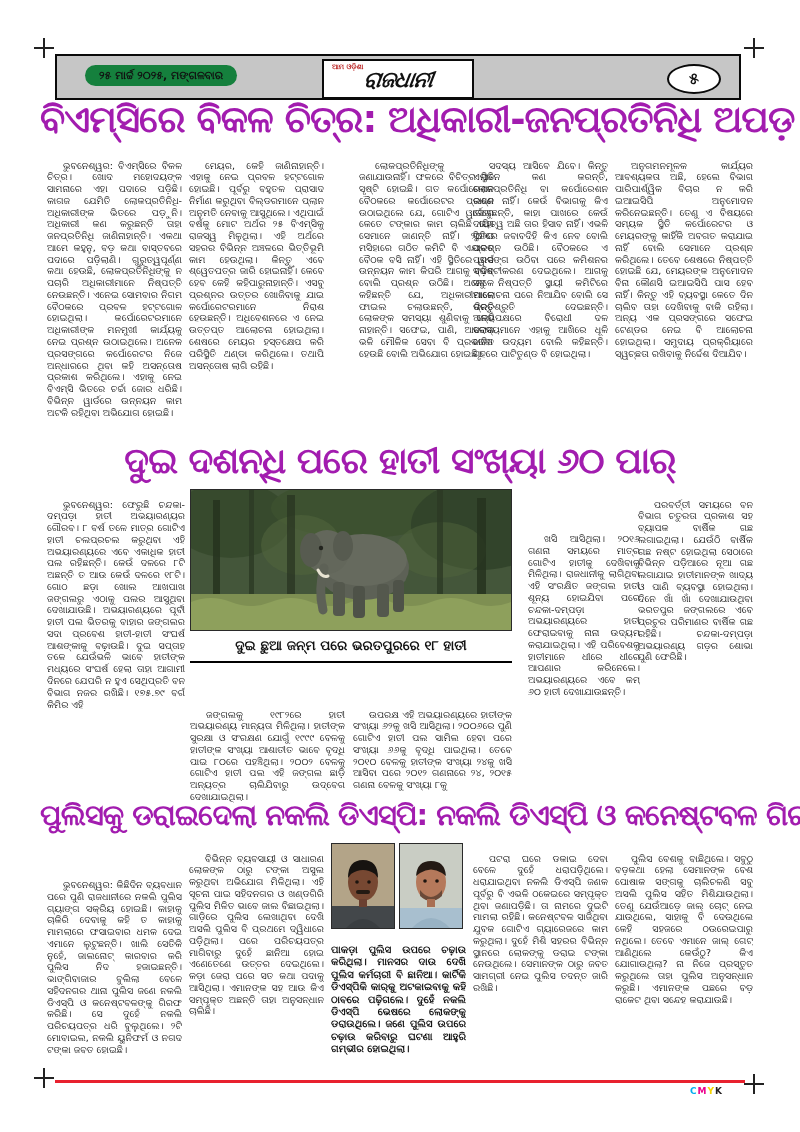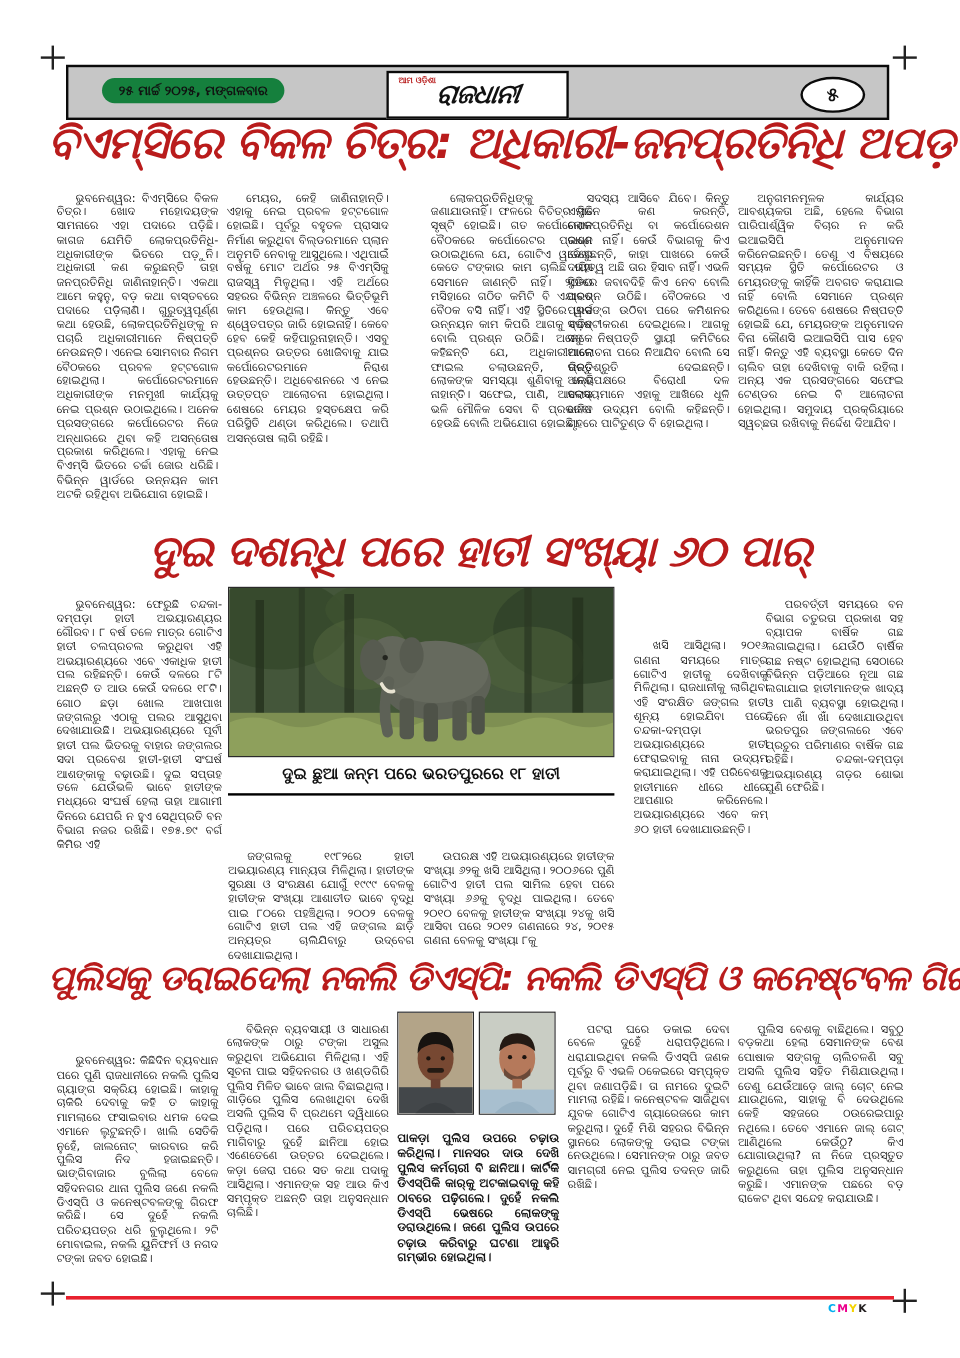--- a/index.html
+++ b/index.html
@@ -33,21 +33,21 @@
     display:block;margin-top:6px;font-size:22px;font-weight:900;font-style:italic;
     letter-spacing:-1px;transform:skewX(-8deg);
   }
   .page-oval{
     position:absolute;right:18px;top:8px;width:54px;height:30px;background:#fff;
     border:2px solid #0a0a0a;border-radius:50%;box-sizing:border-box;
     text-align:center;line-height:26px;font-size:16px;font-weight:bold;
   }
 
   .headline{position:absolute;left:40px;width:720px;text-align:center;
-    font-weight:900;letter-spacing:-1px;color:#b91c1c;white-space:nowrap;font-style:italic;}
+    font-weight:900;letter-spacing:-1px;color:#a21caf;white-space:nowrap;}
   #headline-bmc{top:98px;font-size:37px;}
   #headline-elephant{top:440px;font-size:36px;text-align:center;}
   #headline-dsp{top:798px;font-size:29px;}
 
   .col{
     position:absolute;font-size:9.5px;line-height:1.24;text-align:justify;
     overflow:hidden;text-indent:16px;word-break:break-word;
   }
   
   .a1{top:150px;height:288px;width:135px;}

